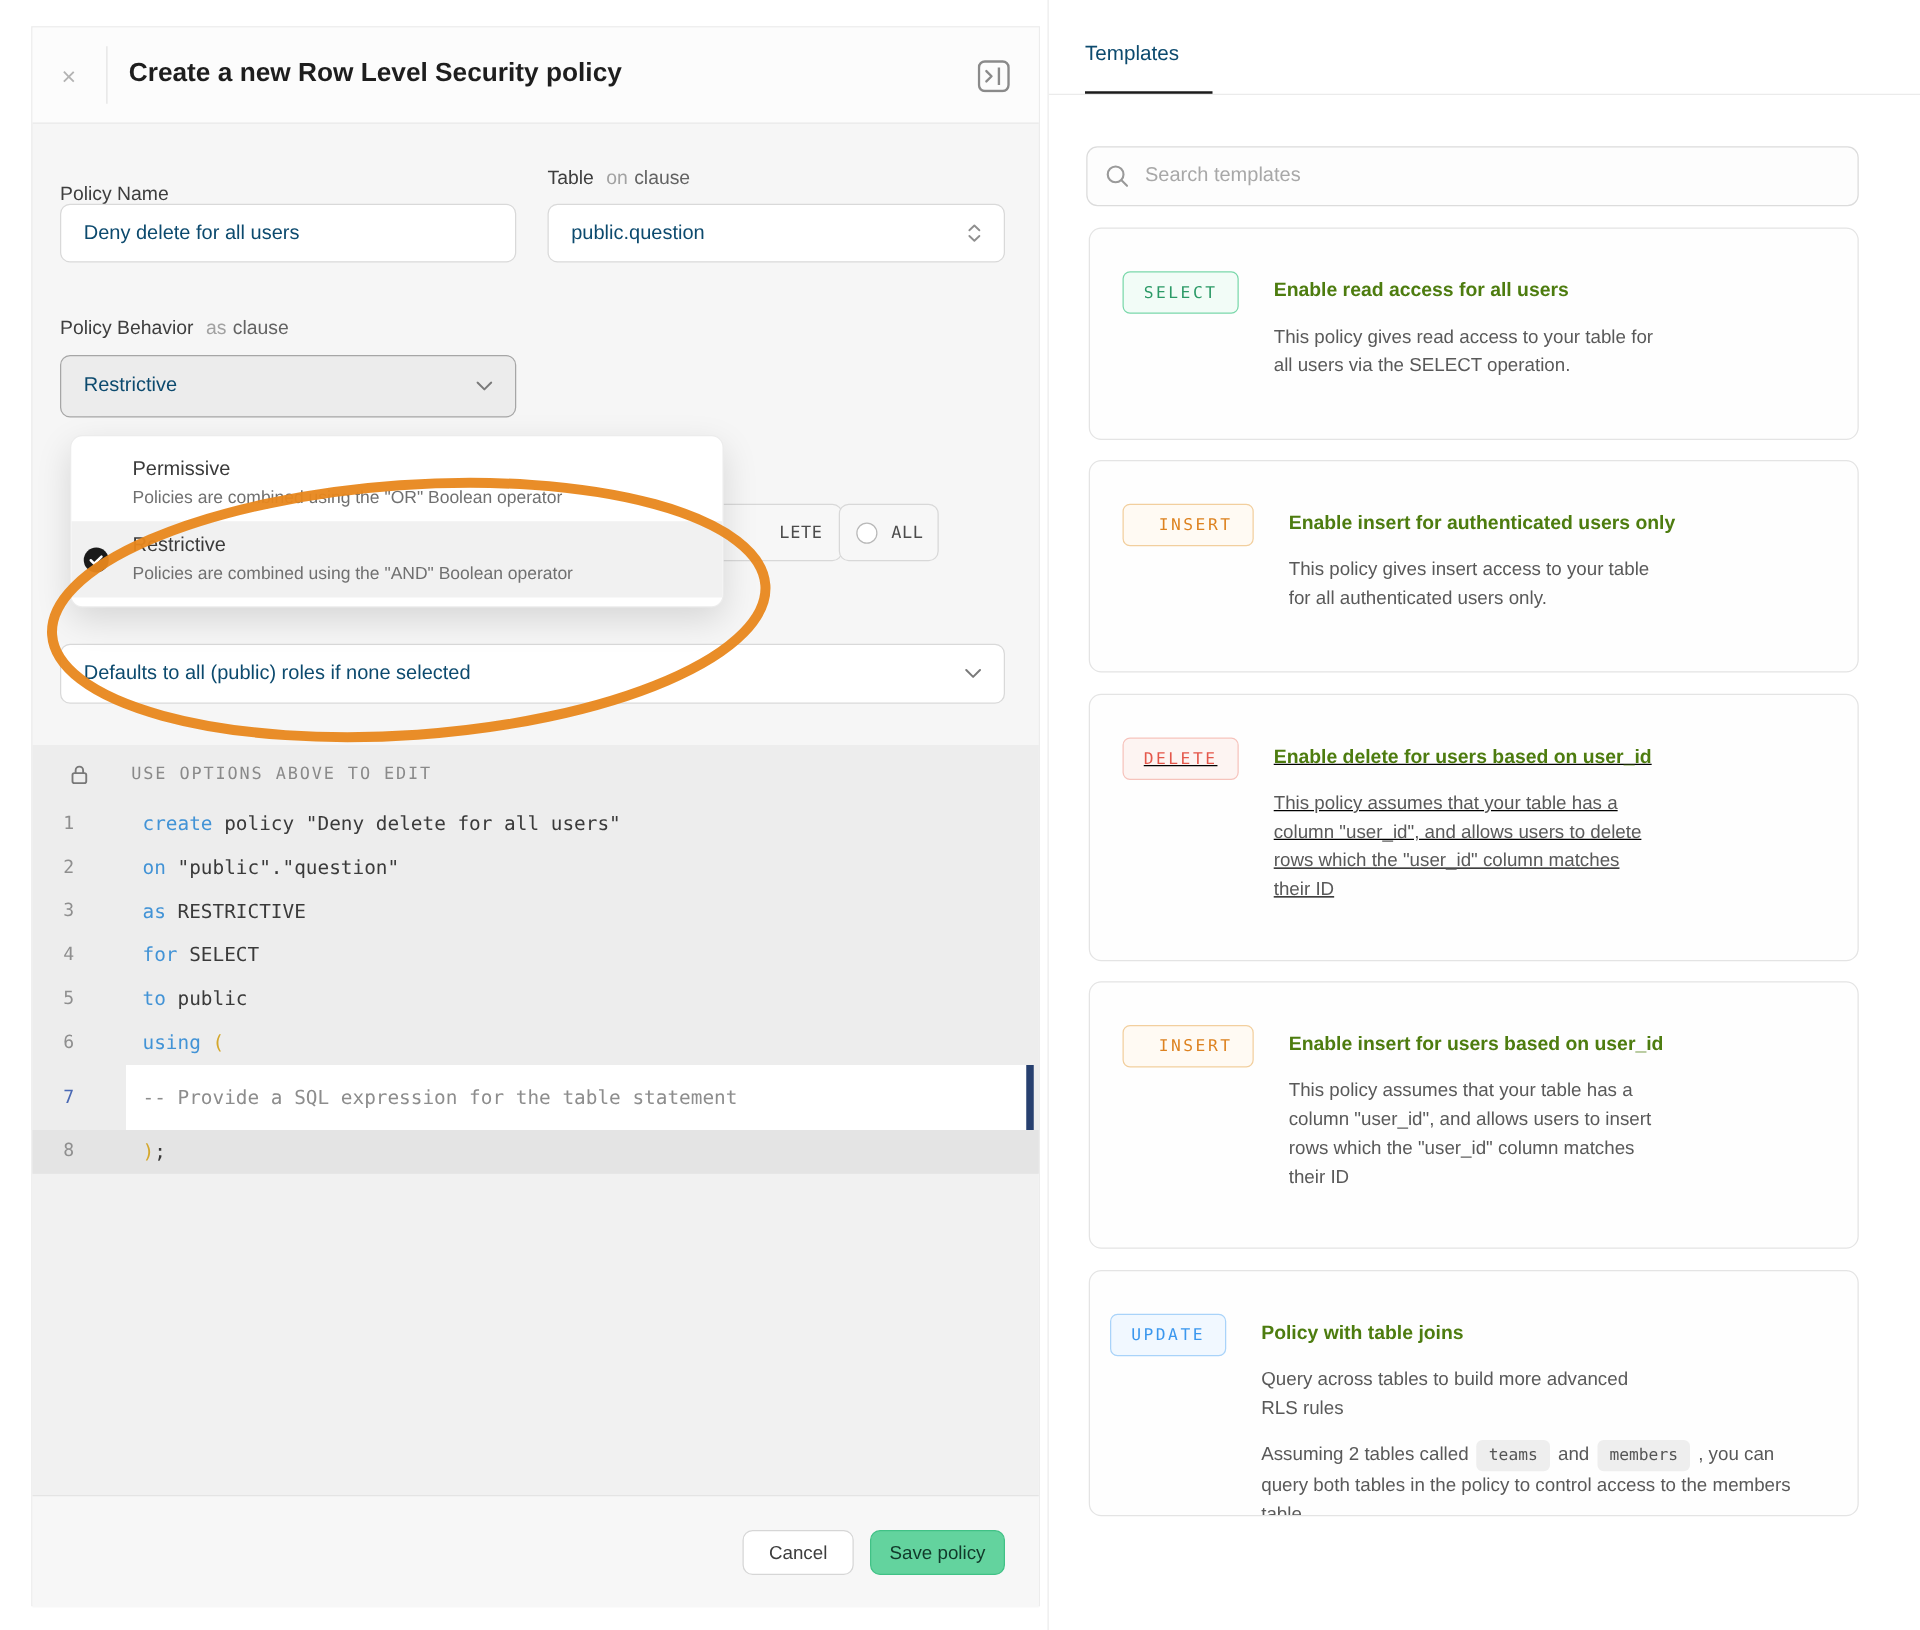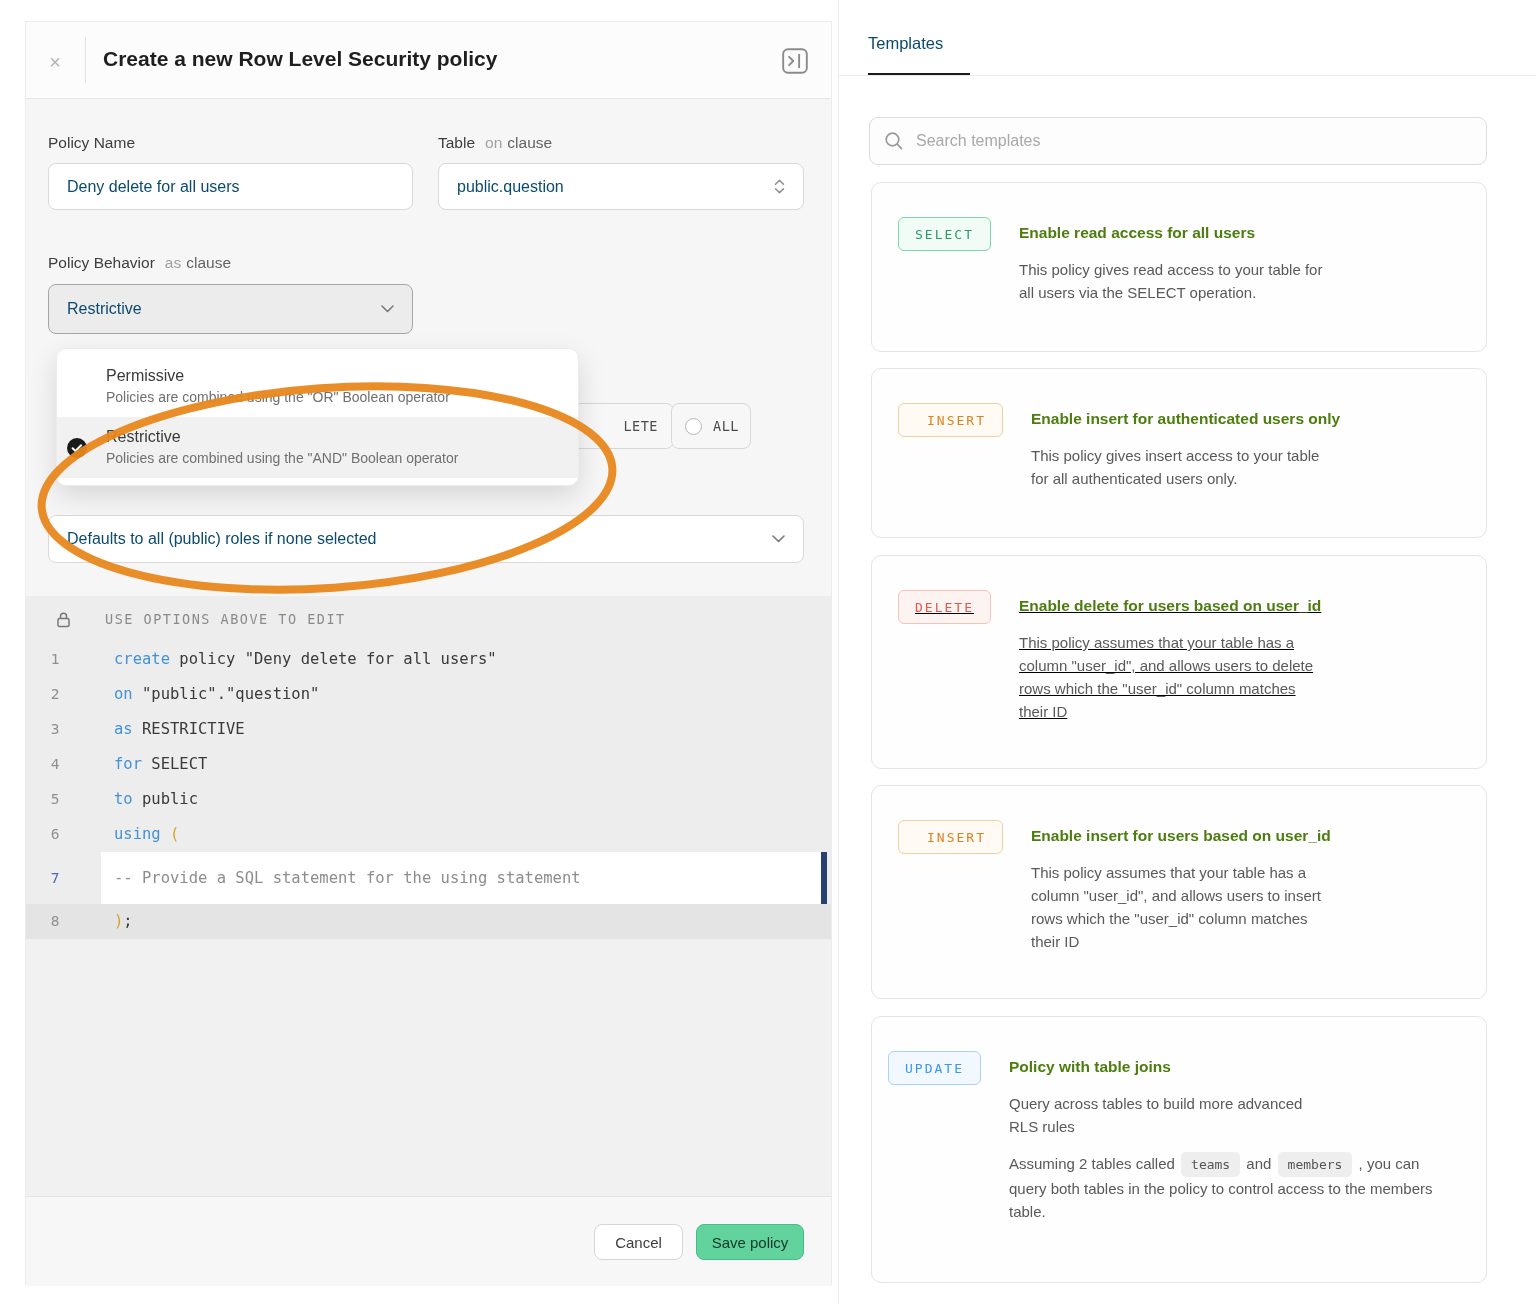--- a/index.html
+++ b/index.html
@@ -17,21 +17,21 @@
   .dlg-title { position:absolute; left:77px; top:25px; font-size:21px; font-weight:600; color:#1e1e1e; }
   .panel-toggle { position:absolute; right:21px; top:25px; width:28px; height:28px; background:none; border:none; cursor:pointer; }
 
   .lbl { position:absolute; font-size:15.5px; color:#3e3e3e; }
   .lbl .hint-light { color:#a2a2a2; margin-left:10px; }
   .lbl .hint-dark { color:#636363; margin-left:5px; }
 
   .field { position:absolute; background:#fff; border:1px solid #d9d9d9; border-radius:8px;
            font-size:16px; color:#0c4a6e; display:flex; align-items:center; padding:0 18px; }
   input.field { outline:none; }
-  .lbl-policy-name { left:22px; top:112px; }
+  .lbl-policy-name { left:22px; top:125px; }
   .inp-policy-name { left:22px; top:141px; width:365px; height:47px; }
   .lbl-table { left:412px; top:112px; }
   .sel-table { left:412px; top:141px; width:366px; height:47px; cursor:pointer; }
   .sel-table .updown { margin-left:auto; }
   .lbl-behavior { left:22px; top:232px; }
   .sel-behavior { left:22px; top:262px; width:365px; height:50px; background:#ececec; border:1px solid #a6a6a6; cursor:pointer; }
   .sel-behavior .chev { margin-left:auto; }
   .sel-roles { left:22px; top:493px; width:756px; height:48px; cursor:pointer; }
   .sel-roles .chev { margin-left:auto; }
 
@@ -90,21 +90,21 @@
   .search-box { position:absolute; left:30px; top:117px; width:618px; height:48px; background:#fdfdfd;
                 border:1px solid #dcdcdc; border-radius:9px; display:flex; align-items:center; padding:0 14px; }
   .search-box input { flex:1; border:none; outline:none; background:none; margin-left:12px;
                       font-size:16px; color:#333; font-family:"Liberation Sans", sans-serif; }
   .search-box input::placeholder { color:#a8a8a8; }
 
   .card { position:absolute; left:32px; width:616px; background:#fefefe; border:1px solid #e4e4e4;
           border-radius:10px; padding:32px 26px 0; display:flex; gap:28px; overflow:hidden; cursor:pointer; }
   .card1 { top:182px; height:170px; } .card2 { top:368px; height:170px; }
   .card3 { top:555px; height:214px;text-decoration:underline; } .card4 { top:785px; height:214px; }
-  .card5 { top:1016px; height:267px;padding-left:16px; }
+  .card5 { top:1016px; height:197px;padding-left:16px; }
   .badge { height:34px; padding:0 16px; border-radius:6px; display:flex; align-items:center; margin-top:2px;
            font-family:"DejaVu Sans Mono", monospace; font-size:13px; letter-spacing:2px; flex:0 0 auto; }
   .badge.select { color:#2c9a67; border:1px solid #7bd8ab; background:#f2fcf7; }
   .badge.insert { color:#dd8220; border:1px solid #f2cf9e; background:#fffaf3;padding-left:28px; }
   .badge.delete { color:#e4574b; border:1px solid #f6c3bc; background:#fdf4f2; }
   .badge.update { color:#3a97ee; border:1px solid #a9d3f9; background:#f1f8ff; }
   .card-body { flex:1; min-width:0; }
   .card-title { font-size:15.5px; font-weight:700; color:#4d7c0f; margin:7px 0 14px; line-height:22px; }
   .card-desc { font-size:15px; color:#595959; line-height:23px; margin:0 0 14px; white-space:pre-line; }
   .chip { display:inline-block; background:#eeeeee; border-radius:5px; padding:1px 10px; margin:0 2px;
@@ -207,21 +207,21 @@
           </span>
           <span class="lock-note">USE OPTIONS ABOVE TO EDIT</span>
         </div>
         <div id="code-lines">
             <div class="code-line"><span class="gutter">1</span><span class="code"><span class="tok-kw">create</span><span class="tok-pl"> policy "Deny delete for all users"</span></span></div>
             <div class="code-line"><span class="gutter">2</span><span class="code"><span class="tok-kw">on</span><span class="tok-pl"> "public"."question"</span></span></div>
             <div class="code-line"><span class="gutter">3</span><span class="code"><span class="tok-kw">as</span><span class="tok-pl"> RESTRICTIVE</span></span></div>
             <div class="code-line"><span class="gutter">4</span><span class="code"><span class="tok-kw">for</span><span class="tok-pl"> SELECT</span></span></div>
             <div class="code-line"><span class="gutter">5</span><span class="code"><span class="tok-kw">to</span><span class="tok-pl"> public</span></span></div>
             <div class="code-line"><span class="gutter">6</span><span class="code"><span class="tok-kw">using</span><span class="tok-pl"> </span><span class="tok-pr">(</span></span></div>
-            <div class="code-line editable"><span class="gutter">7</span><span class="code"><span class="tok-cm">-- Provide a SQL statement for the using statement</span></span><span class="scroll-bar"></span></div>
+            <div class="code-line editable"><span class="gutter">7</span><span class="code"><span class="tok-cm">-- Provide a SQL expression for the table statement</span></span><span class="scroll-bar"></span></div>
             <div class="code-line end"><span class="gutter">8</span><span class="code"><span class="tok-pr">)</span><span class="tok-pl">;</span></span></div>
           </div>
       </div>
     </div>
 
     <footer class="dlg-footer">
       <button class="btn btn-cancel">Cancel</button>
       <button class="btn btn-save">Save policy</button>
     </footer>
 

